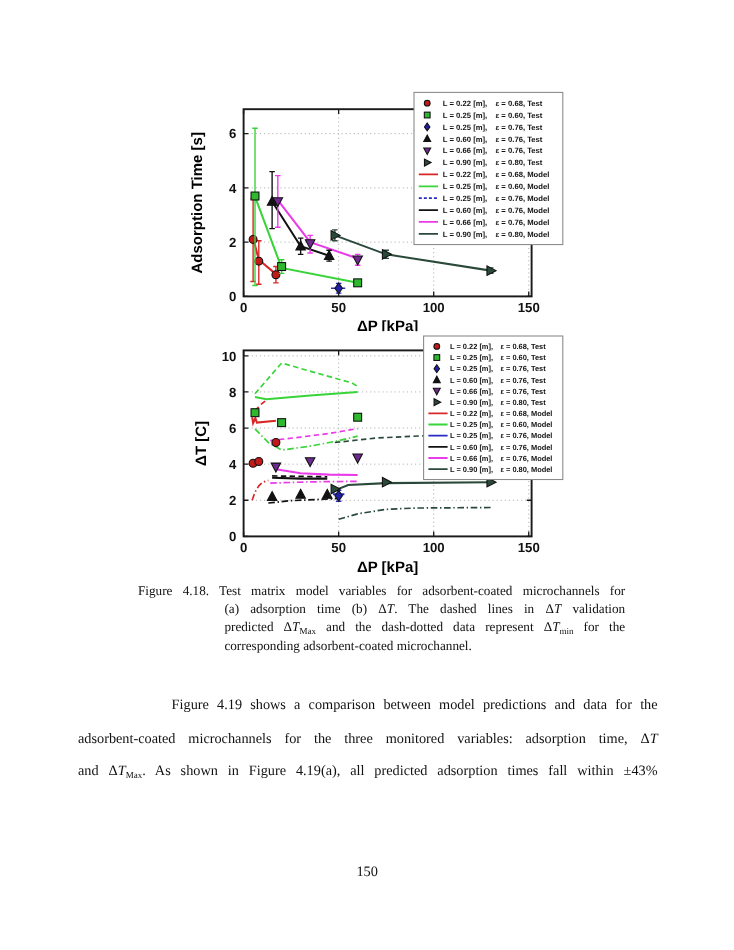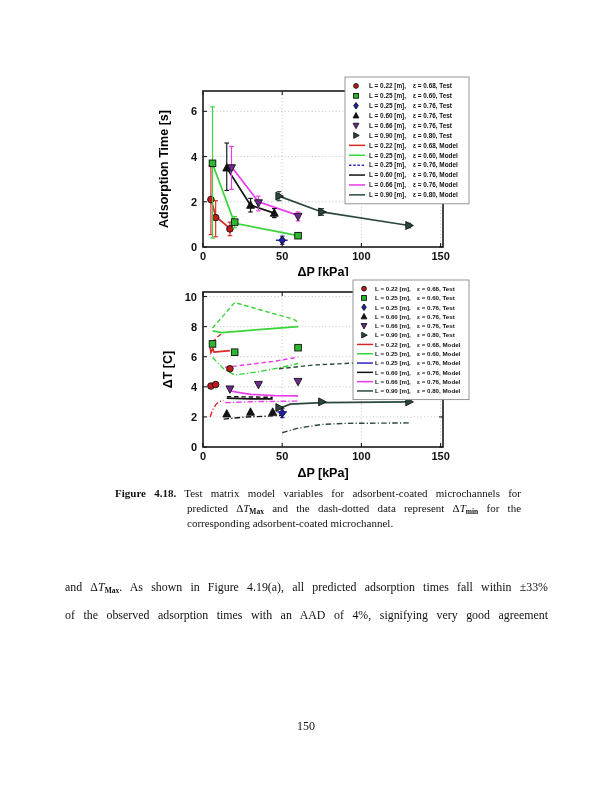--- a/index.html
+++ b/index.html
@@ -6,23 +6,23 @@
   .page{position:relative;width:612px;height:792px;background:#ffffff;margin:0 auto;
         font-family:"Liberation Serif",serif;color:#111;overflow:hidden;}
   .figure-block{position:absolute;left:0;top:0;width:612px;height:485px;}
   svg.chart{position:absolute;background:#fff;}
   #chart-a{left:140px;top:70px;}
   #chart-b{left:140px;top:276px;}
   .caption{position:absolute;left:115px;top:486px;width:406px;font-size:11px;line-height:15.2px;}
   .cap-line{text-align:justify;text-align-last:justify;}
   .cap-ind{margin-left:72px;}
   .cap-last{text-align:right;text-align-last:left;}
-  .cap-label{font-weight:bold;}
+  .cap-label{font-weight:normal;}
   .ti{font-style:italic;}
-  sub.sb{font-size:7.5px;vertical-align:-2px;line-height:0;font-weight:bold;}
+  sub.sb{font-size:7.5px;vertical-align:-2px;line-height:0;}
   .bodytext{position:absolute;left:65px;top:574px;width:483px;font-size:11.9px;line-height:27.6px;}
   .body-line{text-align:justify;text-align-last:justify;}
   .body-line.first{text-indent:78px;}
   .page-number{position:absolute;left:0;top:719px;width:612px;text-align:center;font-size:12px;}
 </style>
 </head>
 <body>
 
 <div class="page">
 
@@ -321,24 +321,26 @@
           <text x="277" y="107.95" font-size="6.2" font-weight="600" fill="#111">ε = 0.76, Model</text>
           <line x1="217" y1="114.95" x2="233" y2="114.95" stroke="#2b493b" stroke-width="1.5"></line>
           <text x="235" y="117.25" font-size="6.2" font-weight="600" fill="#111">L = 0.90 [m],</text>
           <text x="277" y="117.25" font-size="6.2" font-weight="600" fill="#111">ε = 0.80, Model</text>
         </g>
       </svg>
   </div>
 
   <div class="caption">
     <div class="cap-line"><b class="cap-label">Figure 4.18.</b><span> Test matrix model variables for adsorbent-coated microchannels for</span></div>
+    <div class="cap-line cap-ind"><span>(a) adsorption time (b) Δ</span><i class="ti">T</i><span>. The dashed lines in Δ</span><i class="ti">T</i><span> validation</span></div>
     <div class="cap-line cap-ind"><span>predicted Δ</span><i class="ti">T</i><sub class="sb">Max</sub><span> and the dash-dotted data represent Δ</span><i class="ti">T</i><sub class="sb">min</sub><span> for the</span></div>
     <div class="cap-line cap-ind cap-last"><span>corresponding adsorbent-coated microchannel.</span></div>
   </div>
 
   <div class="bodytext">
-    <div class="body-line"><span>and Δ</span><i class="ti">T</i><sub class="sb">Max</sub><span>. As shown in Figure 4.19(a), all predicted adsorption times fall within ±33%</span></div>
-    <div class="body-line"><span>of the observed adsorption times with an AAD of 4%, signifying very good agreement</span></div>
+    <div class="body-line first"><span>Figure 4.19 shows a comparison between model predictions and data for the</span></div>
+    <div class="body-line"><span>adsorbent-coated microchannels for the three monitored variables: adsorption time, Δ</span><i class="ti">T</i></div>
+    <div class="body-line"><span>and Δ</span><i class="ti">T</i><sub class="sb">Max</sub><span>. As shown in Figure 4.19(a), all predicted adsorption times fall within ±43%</span></div>
   </div>
 
   <div class="page-number">150</div>
 
 </div>
 
 </body></html>

